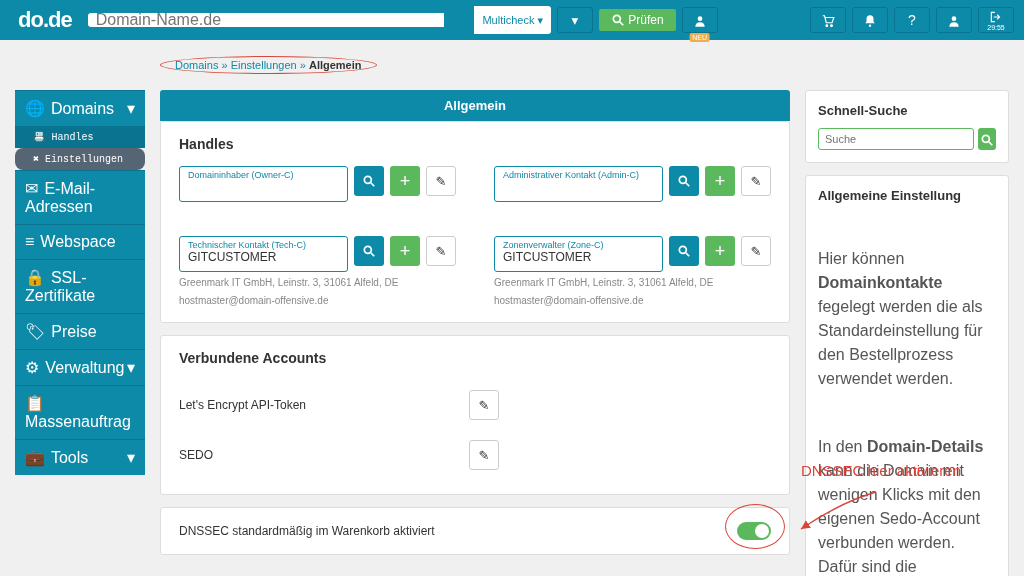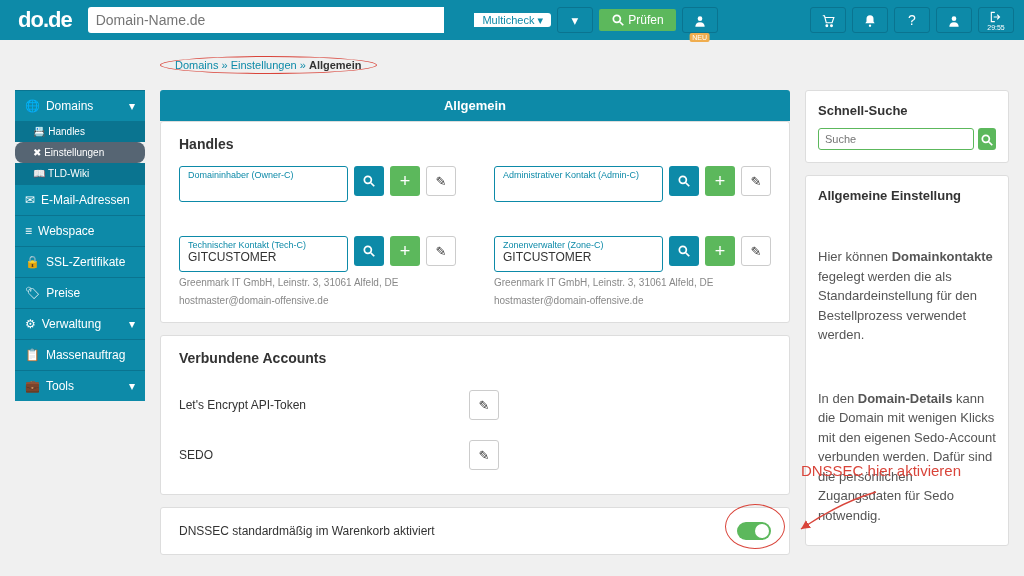--- a/index.html
+++ b/index.html
@@ -2,22 +2,22 @@
 <html><head>
 <meta charset="utf-8">
 <style>
 * { box-sizing: border-box; margin: 0; padding: 0; }
 body { font-family: -apple-system, "Segoe UI", Arial, sans-serif; font-size: 12px; background: #f0f0f0; color: #333; }
 
 
 .header { background: #0d8aa8; height: 40px; display: flex; align-items: center; padding: 10px 10px; gap: 8px; }
 .logo { color: #fff; font-size: 22px; font-weight: 700; letter-spacing: -1px; padding: 0 8px; }
 .search-wrap { flex: 1; max-width: 630px; display: flex; align-items: center; }
-.search-inp { flex: 1; height: 26px; border: none; border-radius: 3px 0 0 3px; padding: 0 8px; font-size: 14px; }
-.multichk { background: #fff; color: #0d8aa8; font-size: 11px; height: 14px; display: flex; align-items: center; padding: 0 8px; border-radius: 0 3px 3px 0; cursor: pointer; margin-left: 30px; }
+.search-inp { flex: 1; height: 14px; border: none; border-radius: 3px 0 0 3px; padding: 0 8px; font-size: 16px; }
+.multichk { background: #fff; color: #0d8aa8; font-size: 11px; height: 28px; display: flex; align-items: center; padding: 0 8px; border-radius: 0 3px 3px 0; cursor: pointer; margin-left: 30px; }
 .filter-btn { background: #0d8aa8; border: 1px solid #0a7490; color: #fff; width: 36px; height: 26px; border-radius: 3px; cursor: pointer; margin-left: 6px; }
 .check-btn { background: #5cb85c; color: #fff; border: none; height: 22px; padding: 0 12px; border-radius: 2px; font-size: 12px; cursor: pointer; margin-left: 6px; }
 .user-btn { background: #0d8aa8; border: 1px solid #0a7490; color: #fff; width: 36px; height: 26px; border-radius: 3px; cursor: pointer; margin-left: 6px; position: relative; }
 .neu-badge { position: absolute; bottom: -10px; left: 50%; transform: translateX(-50%); background: #f0ad4e; color: #fff; font-size: 7px; padding: 1px 3px; border-radius: 2px; }
 .hdr-right { margin-left: auto; display: flex; gap: 6px; }
 .hdr-right button { background: #0d8aa8; border: 1px solid #0a7490; color: #fff; width: 36px; height: 26px; border-radius: 3px; cursor: pointer; font-size: 14px; }
 .hdr-right .logout { font-size: 7px; line-height: 1; }
 
 
 .page { display: flex; padding: 10px 15px; gap: 15px; }
@@ -25,23 +25,23 @@
 .main { flex: 1; min-width: 0; }
 .rsidebar { width: 204px; flex-shrink: 0; margin-top: 40px; }
 
 
 .crumb-wrap { height: 30px; display: flex; align-items: center; margin-bottom: 10px; position: relative; }
 .crumb { font-size: 11px; color: #0d8aa8; padding: 2px 14px; border: 1.5px solid #d9443a; border-radius: 50%; display: inline-block; }
 .crumb strong { color: #333; }
 
 
 .nav-hdr { background: #0d8aa8; color: #fff; font-weight: 700; padding: 8px 10px; font-size: 13px; }
-.nav-item { background: #0d8aa8; color: #fff; padding: 8px 10px; font-size: 12px; border-top: 1px solid #0a7490; cursor: pointer; display: flex; align-items: center; justify-content: space-between; }
+.nav-item { background: #0d8aa8; color: #fff; padding: 8px 10px; font-size: 16px; border-top: 1px solid #0a7490; cursor: pointer; display: flex; align-items: center; justify-content: space-between; }
 .nav-item .ico { margin-right: 6px; }
-.nav-sub { background: #0a7490; color: #fff; padding: 5px 10px 5px 18px; font-size: 10px; cursor: pointer; }
+.nav-sub { background: #0a7490; color: #fff; padding: 5px 10px 5px 18px; font-size: 10px; cursor: pointer; font-family: Liberation Mono, monospace; }
 .nav-sub.active { background: #566573; border-radius: 8px; }
 
 
 .panel-title { background: #0d8aa8; color: #fff; text-align: center; padding: 8px; font-size: 13px; font-weight: 600; border-radius: 3px 3px 0 0; }
 .panel { background: #fff; border: 1px solid #ddd; border-radius: 3px; margin-bottom: 12px; padding: 14px 18px; }
 .panel h3 { font-size: 14px; font-weight: 700; margin-bottom: 14px; }
 
 
 .handles-row { display: flex; gap: 38px; margin-bottom: 30px; }
 .handle { flex: 1; }
@@ -64,21 +64,21 @@
 .toggle { width: 34px; height: 18px; background: #5cb85c; border-radius: 9px; position: relative; cursor: pointer; }
 .toggle::after { content: ''; position: absolute; width: 14px; height: 14px; background: #fff; border-radius: 50%; top: 2px; right: 2px; }
 .circle-ann { position: absolute; right: -14px; top: -18px; width: 60px; height: 45px; border: 1.5px solid #d9443a; border-radius: 50%; }
 
 
 .rpanel { border: 1px solid #ddd; background: #fff; border-radius: 3px; padding: 12px; margin-bottom: 12px; }
 .rpanel h4 { font-size: 13px; font-weight: 700; margin-bottom: 10px; }
 .qs-row { display: flex; gap: 4px; }
 .qs-inp { flex: 1; border: 1px solid #5cb85c; border-radius: 3px; padding: 4px 6px; font-size: 11px; }
 .qs-btn { width: 26px; background: #5cb85c; border: none; color: #fff; border-radius: 3px; cursor: pointer; }
-.rpanel p { font-size: 13px; color: #555; line-height: 1.5; margin-bottom: 8px; margin-top: 44px; }
+.rpanel p { font-size: 16px; color: #555; line-height: 1.5; margin-bottom: 8px; margin-top: 44px; }
 
 
 .ann-text { position: absolute; right: -190px; top: -60px; color: #d9443a; font-size: 15px; white-space: nowrap; }
 .ann-arrow { position: absolute; right: -110px; top: -35px; }
 
 svg.icon { width: 14px; height: 14px; vertical-align: middle; }
 </style>
 </head>
 <body>
 
@@ -126,21 +126,20 @@
 
 <div class="page">
 
   <div class="sidebar">
     <div class="nav-item">
         <span><span class="ico">🌐</span><span>Domains</span></span>
         <span>▾</span>
       </div>
     <div class="nav-sub">📇 <span>Handles</span></div>
     <div class="nav-sub active">✖ <span>Einstellungen</span></div>
-    <div class="nav-sub">📖 <span>TLD-Wiki</span></div>
     <div class="nav-item">
         <span><span class="ico">✉</span><span>E-Mail-Adressen</span></span>
       </div>
     <div class="nav-item">
         <span><span class="ico">≡</span><span>Webspace</span></span>
       </div>
     <div class="nav-item">
         <span><span class="ico">🔒</span><span>SSL-Zertifikate</span></span>
       </div>
     <div class="nav-item">

